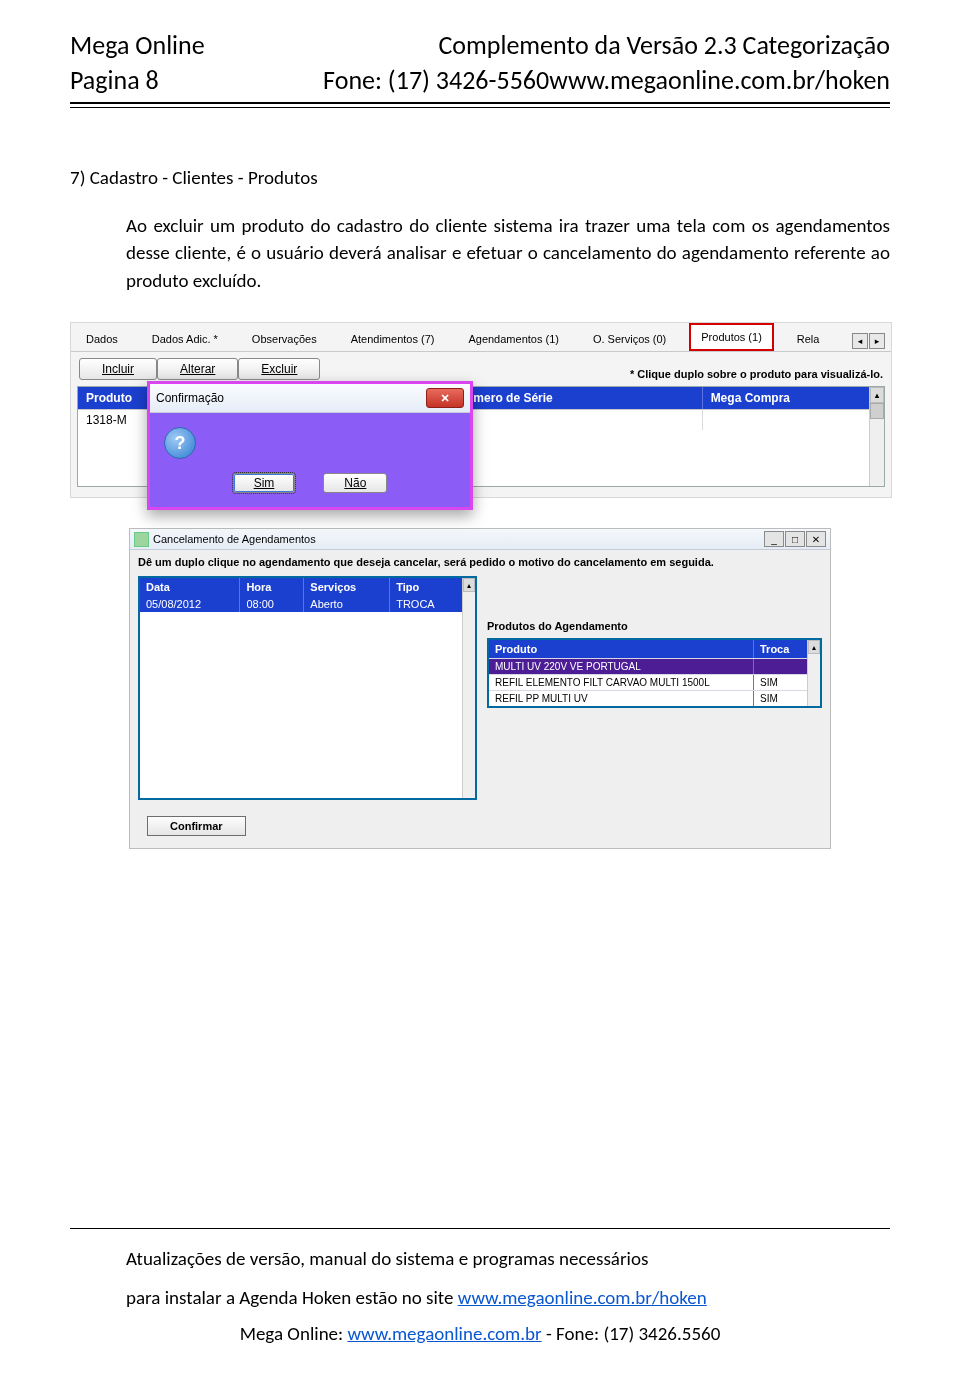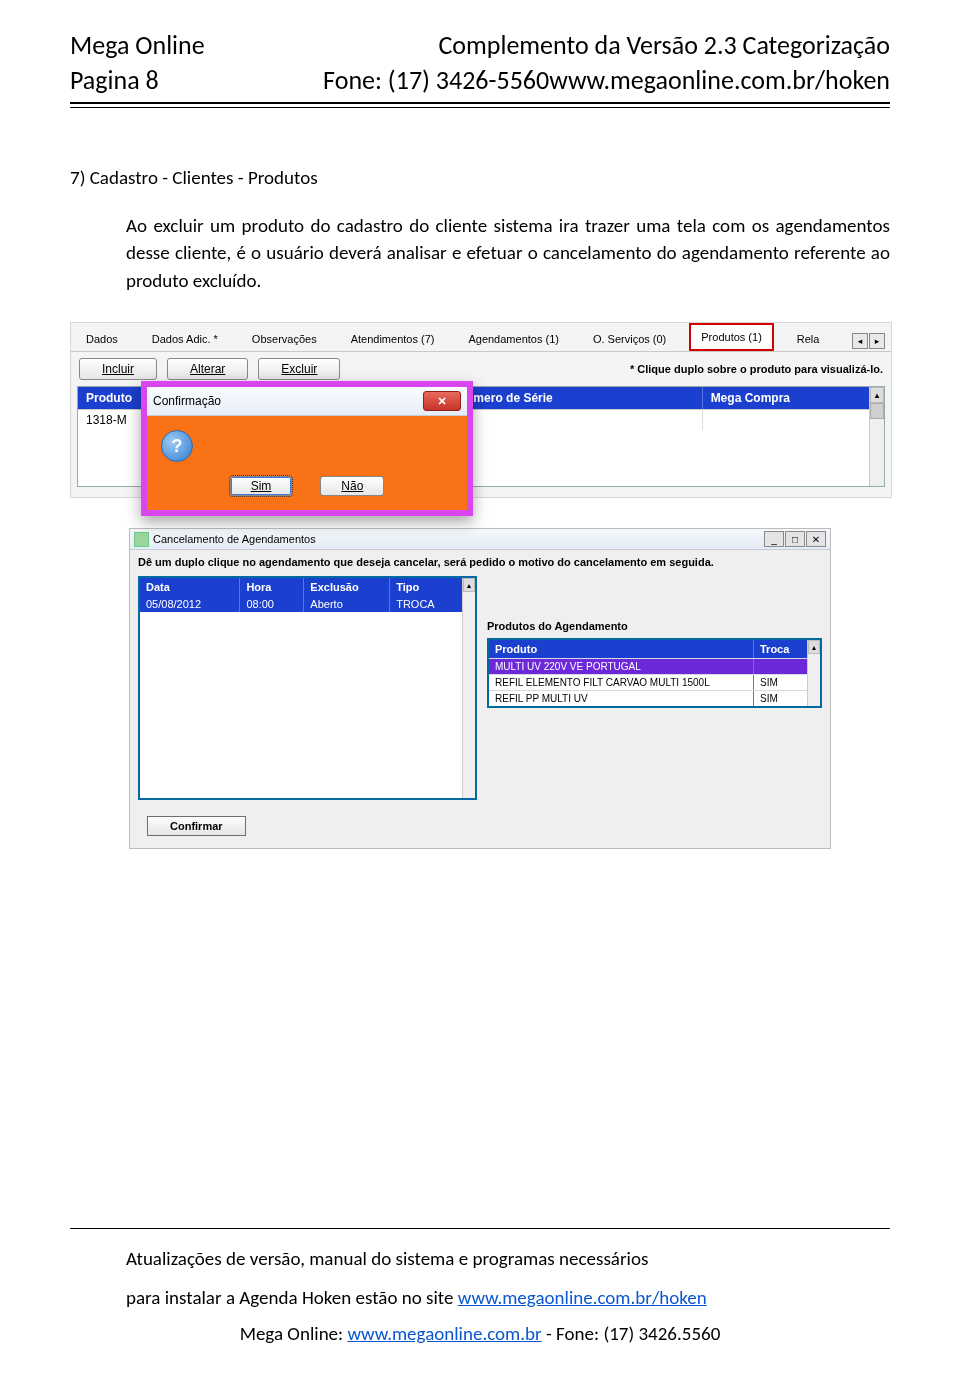--- a/index.html
+++ b/index.html
@@ -14,41 +14,41 @@
   .body{margin-top:56px;font-size:19px;line-height:1.45}
   .body .h{margin-bottom:20px}
   .body .p{margin-left:56px;text-align:justify}
   
   .app1{margin:28px auto 0 auto;width:820px;font-family:Tahoma,"Segoe UI",Arial,sans-serif;font-size:12px;color:#000;background:#f4f4f4;border:1px solid #d8d8d8;padding:0 0 10px 0;position:relative}
   .tabs{display:flex;align-items:flex-end;gap:12px;border-bottom:1px solid #c9c9c9;background:#f4f4f4;padding:0 4px}
   .tab{padding:6px 10px;border:1px solid transparent;border-bottom:none;white-space:nowrap;font-size:11px}
   .tab.sel{border:2px solid #d40000;background:#fff}
   .tabnav{display:flex;gap:1px;margin-left:auto;padding:2px}
   .tabnav .btn{width:14px;height:14px;border:1px solid #888;background:#e8e8e8;display:flex;align-items:center;justify-content:center;font-size:9px}
-  .toolbar{display:flex;align-items:center;gap:10px;padding:6px 8px}
+  .toolbar{display:flex;align-items:flex-end;padding:6px 8px}
   .wbtn{border:1px solid #888;border-radius:3px;padding:3px 22px;background:linear-gradient(#fff,#e6e6e6);font-size:12px}
   .wbtn u{text-decoration:underline}
   .hint{margin-left:auto;font-weight:bold;font-size:11px}
   .grid{margin:0 6px;border:1px solid #9aa;position:relative}
   .grid .ghead{display:flex;background:#1b3fcf;color:#fff;font-weight:bold;font-size:12px}
   .gh{padding:4px 8px;border-right:1px solid #5a73e0}
   .gh.c1{flex:1.5}
   .gh.c2{flex:1}
   .gh.c3{flex:0.7;border-right:none}
   .grow{display:flex;background:#fff;border-top:1px solid #c9c9c9}
   .gc{padding:3px 8px;border-right:1px solid #dcdcdc;font-size:12px}
   .gc.c1{flex:1.5}
   .gc.c2{flex:1}
   .gc.c3{flex:0.7;border-right:none}
   .gfill{height:56px;background:#fff}
   .vscroll{position:absolute;right:0;top:0;bottom:0;width:14px;background:#efefef;border-left:1px solid #ccc}
   .vscroll .arr{height:14px;background:#dcdcdc;border:1px solid #bbb;font-size:9px;display:flex;align-items:center;justify-content:center}
   .vscroll .thumb{height:14px;background:#cfcfcf;border:1px solid #aaa;margin-top:0}
   
-  .dlg{position:absolute;left:70px;top:58px;width:320px;background:#f97316;border:6px solid #d946ef;box-shadow:0 6px 14px rgba(0,0,0,.35);font-size:12px}
+  .dlg{position:absolute;left:76px;top:58px;width:320px;background:#8b5cf6;border:3px solid #d946ef;box-shadow:0 6px 14px rgba(0,0,0,.35);font-size:12px}
   .dlg .ttl{display:flex;align-items:center;justify-content:space-between;padding:4px 6px;background:linear-gradient(#fafcff,#e6edf7);border-bottom:1px solid #c4ccd8}
   .dlg .ttl .t{font-size:12px}
   .dlg .close{width:36px;height:18px;border-radius:3px;background:linear-gradient(#e86a5e,#c53327);border:1px solid #8e1f17;color:#fff;display:flex;align-items:center;justify-content:center;font-size:11px;font-weight:bold}
   .dlg .bodyd{display:flex;gap:10px;padding:14px 14px 6px 14px}
   .qicon{width:30px;height:30px;border-radius:50%;background:radial-gradient(circle at 35% 35%,#9ecaf5,#2d7bd1);color:#fff;font-weight:bold;display:flex;align-items:center;justify-content:center;font-size:18px;border:1px solid #2d6aaf;flex:0 0 30px}
   .dlg .msg{line-height:1.45}
   .dlg .btns{display:flex;gap:28px;justify-content:center;padding:8px 0 14px 0}
   .dlg .btns .db{border:1px solid #888;border-radius:3px;padding:2px 20px;background:linear-gradient(#fff,#e6e6e6)}
   .dlg .btns .db.def{outline:1px dotted #333;box-shadow:0 0 0 1px #3c78d8 inset}
   
@@ -67,21 +67,21 @@
   .prow{display:flex;font-size:11px}
   .prow.sel{background:#1b3fcf;color:#fff}
   .pc{padding:2px 6px;border-right:1px solid #5a73e0}
   .rcol{flex:1;display:flex;flex-direction:column;gap:6px}
   .rlabel{font-weight:bold;margin-top:44px}
   .pane.right{}
   .phead2{display:flex;background:#1b3fcf;color:#fff;font-weight:bold;font-size:11px}
   .phead2 .ph{flex:1}
   .phead2 .ph.tr{flex:0 0 54px;border-right:none}
   .prow2{display:flex;font-size:10px;border-top:1px solid #d4d9e4}
-  .prow2.sel{background:#6d28d9;color:#fff}
+  .prow2.sel{background:#4c1d95;color:#fff}
   .prow2 .pc{flex:1}
   .prow2 .pc.tr{flex:0 0 54px;border-right:none}
   .vscroll2{position:absolute;right:0;top:0;bottom:0;width:12px;background:#efefef;border-left:1px solid #ccc}
   .vscroll2 .arr{height:12px;background:#dcdcdc;border:1px solid #bbb;font-size:8px;display:flex;align-items:center;justify-content:center}
   .app2 .confirm{display:flex;justify-content:flex-start;padding:8px 0 12px 17px}
   .app2 .confirm .cb{border:1px solid #6e6e6e;background:linear-gradient(#fdfdfd,#e5e5e5);padding:3px 22px;font-weight:bold;font-size:11px}
   
   .ftr{position:absolute;left:70px;right:70px;bottom:36px;font-size:19px}
   .ftr .rule{border-top:1px solid #000;margin:0 0 16px 0}
   .ftr .ln{margin:0 0 10px 56px;line-height:1.5}
@@ -180,21 +180,21 @@
       <div class="b">□</div>
       <div class="b">✕</div>
     </div>
   </div>
   <div class="instr">Dê um duplo clique no agendamento que deseja cancelar, será pedido o motivo do cancelamento em seguida.</div>
   <div class="content">
     <div class="pane left">
       <div class="phead">
         <div class="ph" style="flex:1.2">Data</div>
         <div class="ph" style="flex:0.7">Hora</div>
-        <div class="ph" style="flex:1">Exclusão</div>
+        <div class="ph" style="flex:1">Serviços</div>
         <div class="ph" style="flex:1;border-right:none">Tipo</div>
       </div>
       <div class="prow sel">
         <div class="pc" style="flex:1.2">05/08/2012</div>
         <div class="pc" style="flex:0.7">08:00</div>
         <div class="pc" style="flex:1">Aberto</div>
         <div class="pc" style="flex:1;border-right:none">TROCA</div>
       </div>
       <div class="vscroll2">
         <div class="arr">▴</div>

